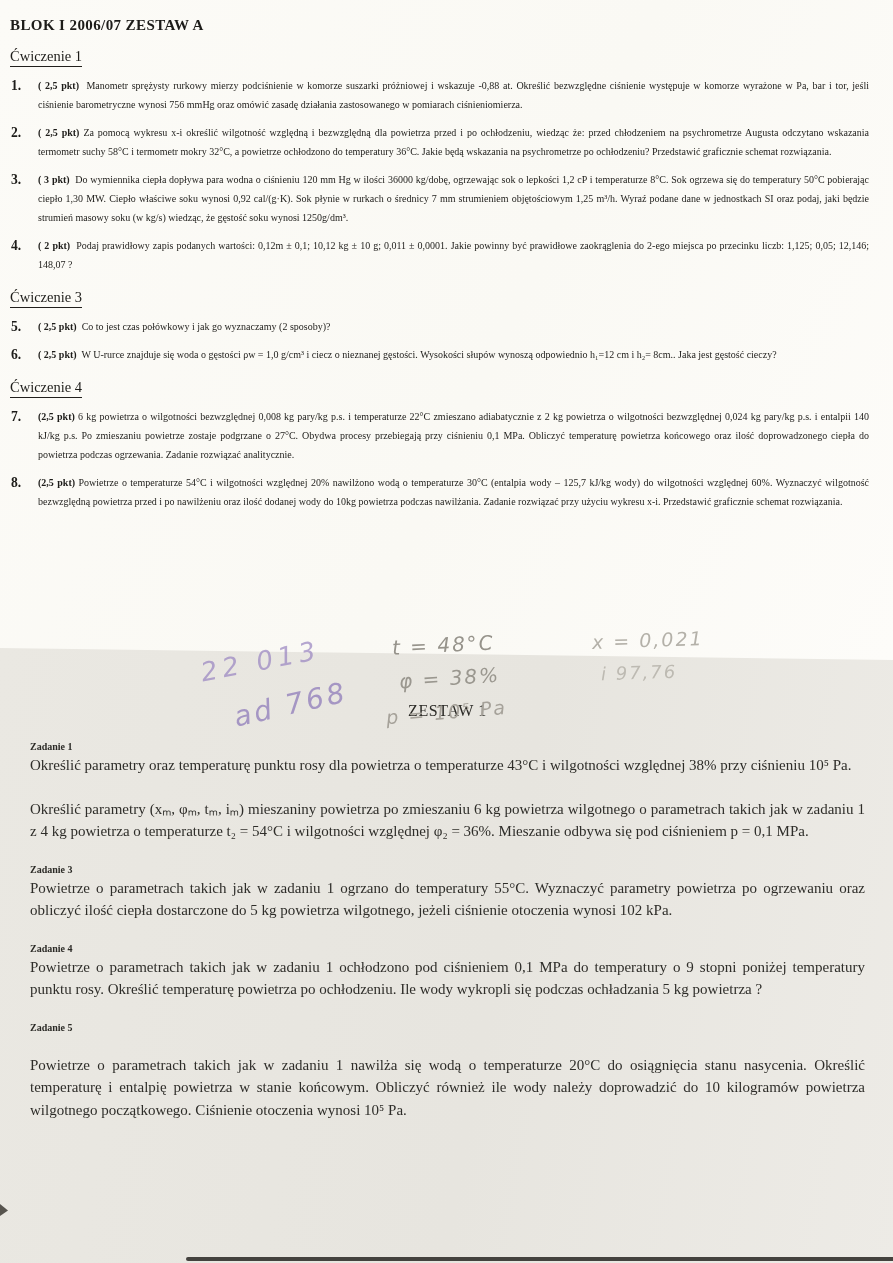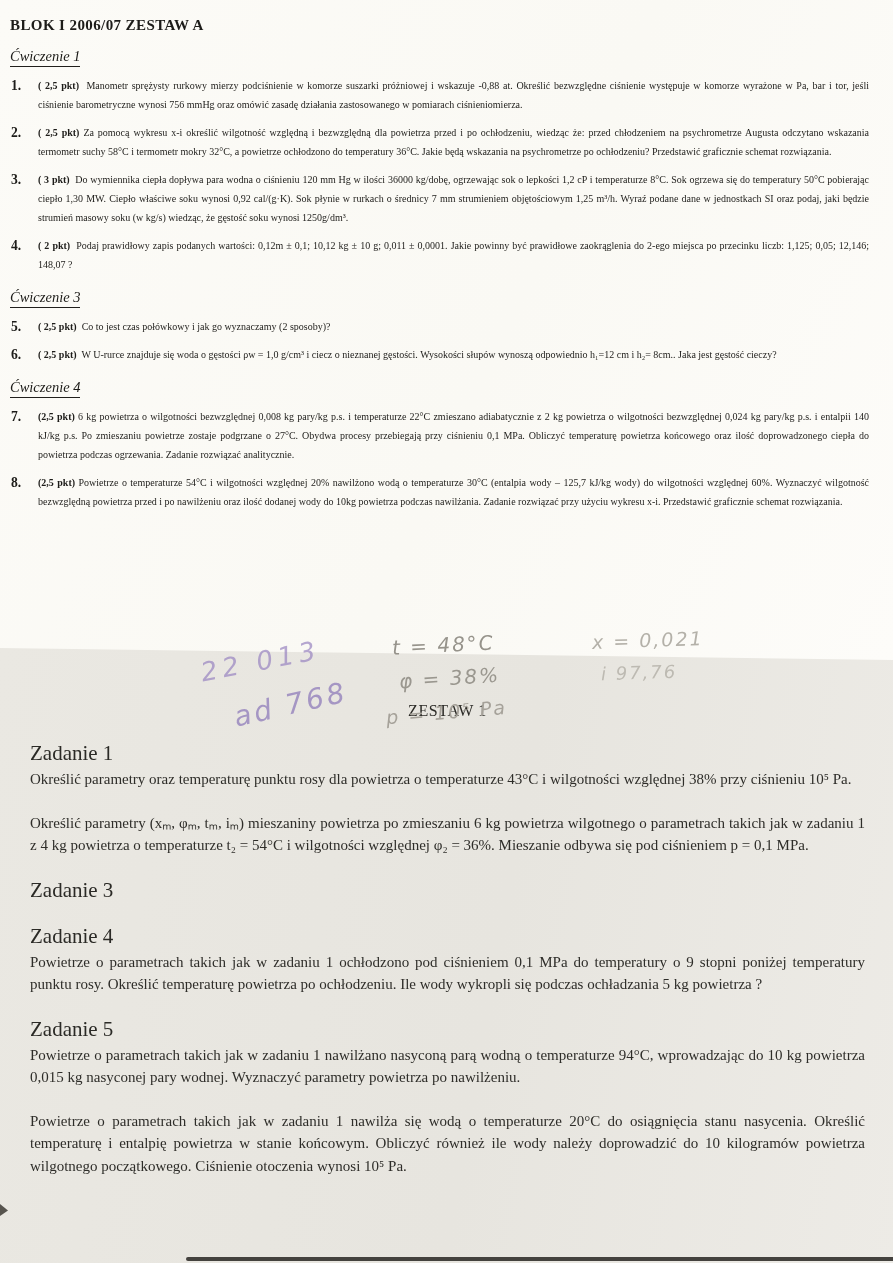--- a/index.html
+++ b/index.html
@@ -25,21 +25,20 @@
     font-size:15px;
     letter-spacing:.4px;
     margin:0 0 8px 0;
   }
   .cw-heading {
     display:inline-block;
     font-size:14.5px;
     border-bottom:1.4px solid #211f1c;
     padding-bottom:1px;
     margin:6px 5px 5px 0;
-    font-style:italic;
   }
   .problem {
     display:flex;
     margin:4px 0 9px 0;
   }
   .problem .num {
     flex:none; width:27px;
     font-weight:bold;
     font-size:13.6px;
     line-height:19px;
@@ -65,23 +64,24 @@
   .zestaw-title {
     text-align:center;
     font-size:16px;
     letter-spacing:.6px;
     margin:66px 0 0 0;
     font-weight:normal;
     color:#2b2a26;
   }
   .task { margin-top:21px; }
   .task .theading {
-    font-size:21px;
+    font-size:10px;
     margin:0 0 2px 0;
     color:#2b2a26;
+    font-weight:bold;
   }
   .task .ttext {
     font-size:15px;
     line-height:22.5px;
     text-align:justify;
     color:#2e2d29;
   }
 
   
   .hw {
@@ -167,28 +167,28 @@
 
     <div class="task">
       <div class="theading">Zadanie 1</div>
       <div class="ttext">Określić parametry oraz temperaturę punktu rosy dla powietrza o temperaturze 43°C i wilgotności względnej 38% przy ciśnieniu 10⁵ Pa.</div>
     </div>
     <div class="task">
       <div class="ttext">Określić parametry (xₘ, φₘ, tₘ, iₘ) mieszaniny powietrza po zmieszaniu 6 kg powietrza wilgotnego o parametrach takich jak w zadaniu 1 z 4 kg powietrza o temperaturze t₂ = 54°C i wilgotności względnej φ₂ = 36%. Mieszanie odbywa się pod ciśnieniem p = 0,1 MPa.</div>
     </div>
     <div class="task">
       <div class="theading">Zadanie 3</div>
+      <div class="ttext">Powietrze o parametrach takich jak w zadaniu 1 ogrzano do temperatury 55°C. Wyznaczyć parametry powietrza po ogrzewaniu oraz obliczyć ilość ciepła dostarczone do 5 kg powietrza wilgotnego, jeżeli ciśnienie otoczenia wynosi 102 kPa.</div>
     </div>
     <div class="task">
       <div class="theading">Zadanie 4</div>
       <div class="ttext">Powietrze o parametrach takich jak w zadaniu 1 ochłodzono pod ciśnieniem 0,1 MPa do temperatury o 9 stopni poniżej temperatury punktu rosy. Określić temperaturę powietrza po ochłodzeniu. Ile wody wykropli się podczas ochładzania 5 kg powietrza ?</div>
     </div>
     <div class="task">
       <div class="theading">Zadanie 5</div>
-      <div class="ttext">Powietrze o parametrach takich jak w zadaniu 1 nawilżano nasyconą parą wodną o temperaturze 94°C, wprowadzając do 10 kg powietrza 0,015 kg nasyconej pary wodnej. Wyznaczyć parametry powietrza po nawilżeniu.</div>
     </div>
     <div class="task">
       <div class="ttext">Powietrze o parametrach takich jak w zadaniu 1 nawilża się wodą o temperaturze 20°C do osiągnięcia stanu nasycenia. Określić temperaturę i entalpię powietrza w stanie końcowym. Obliczyć również ile wody należy doprowadzić do 10 kilogramów powietrza wilgotnego początkowego. Ciśnienie otoczenia wynosi 10⁵ Pa.</div>
     </div>
   </div>
 </div>
 
 <span class="hw hw-purple1">22 013</span>
 <span class="hw hw-purple2">ad 768</span>
 <span class="hw hw-pencil1">t = 48°C</span>

